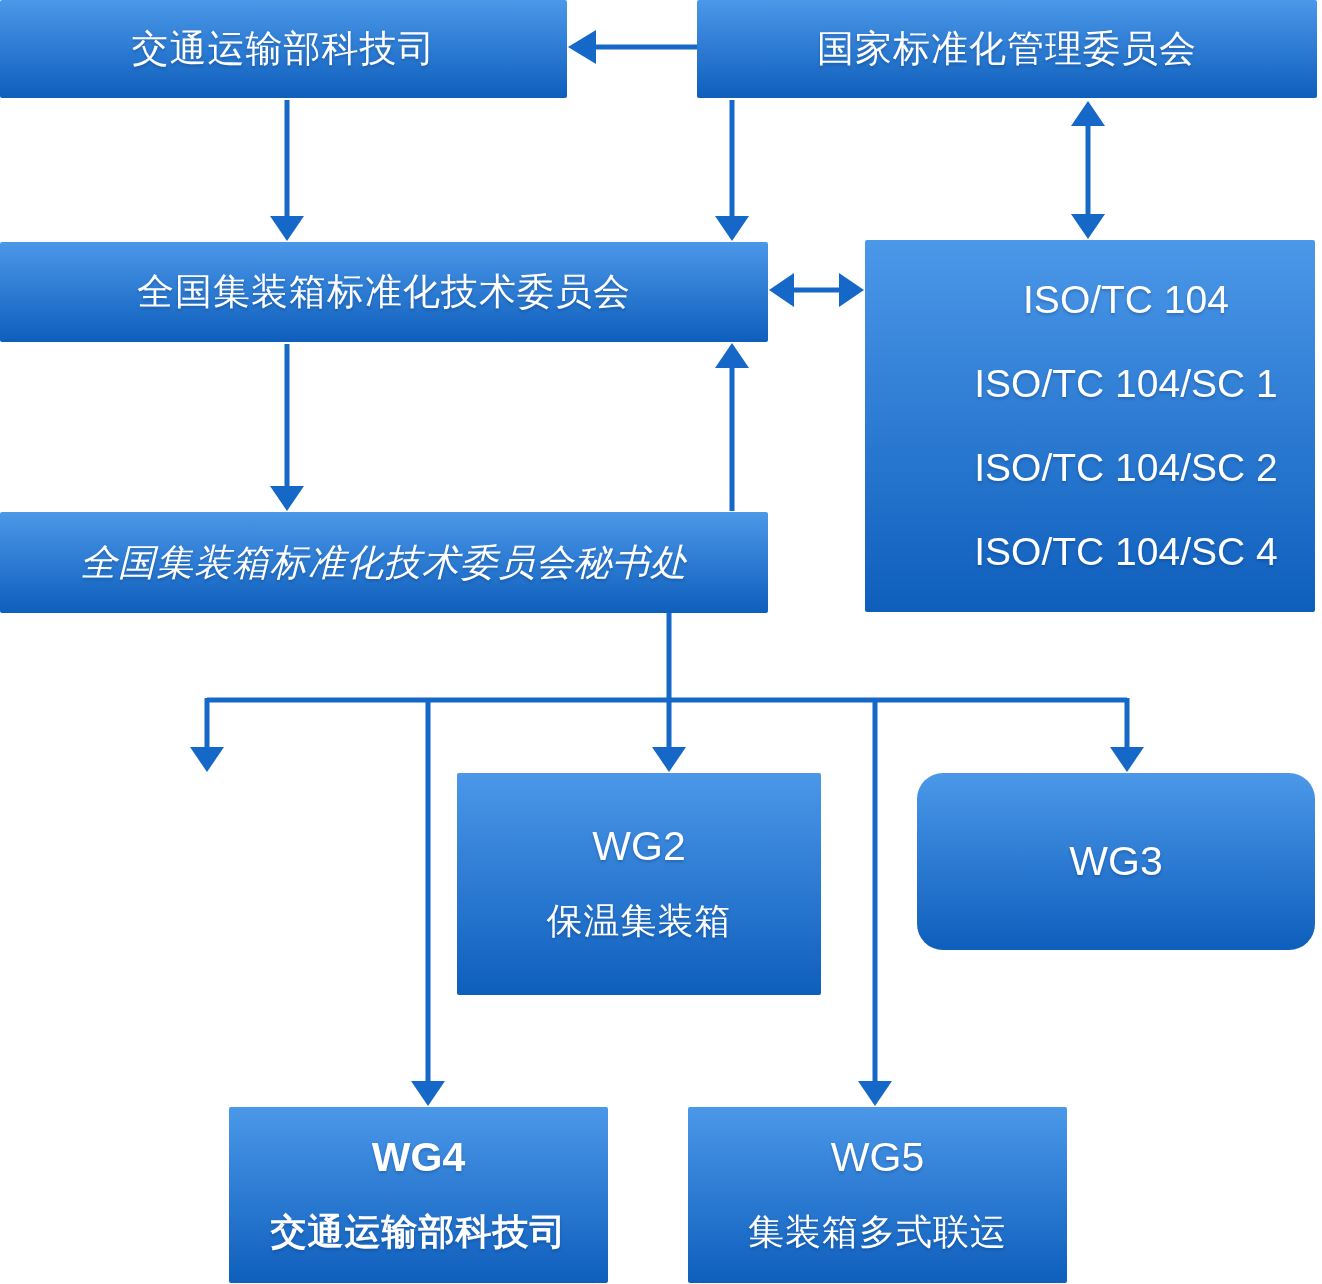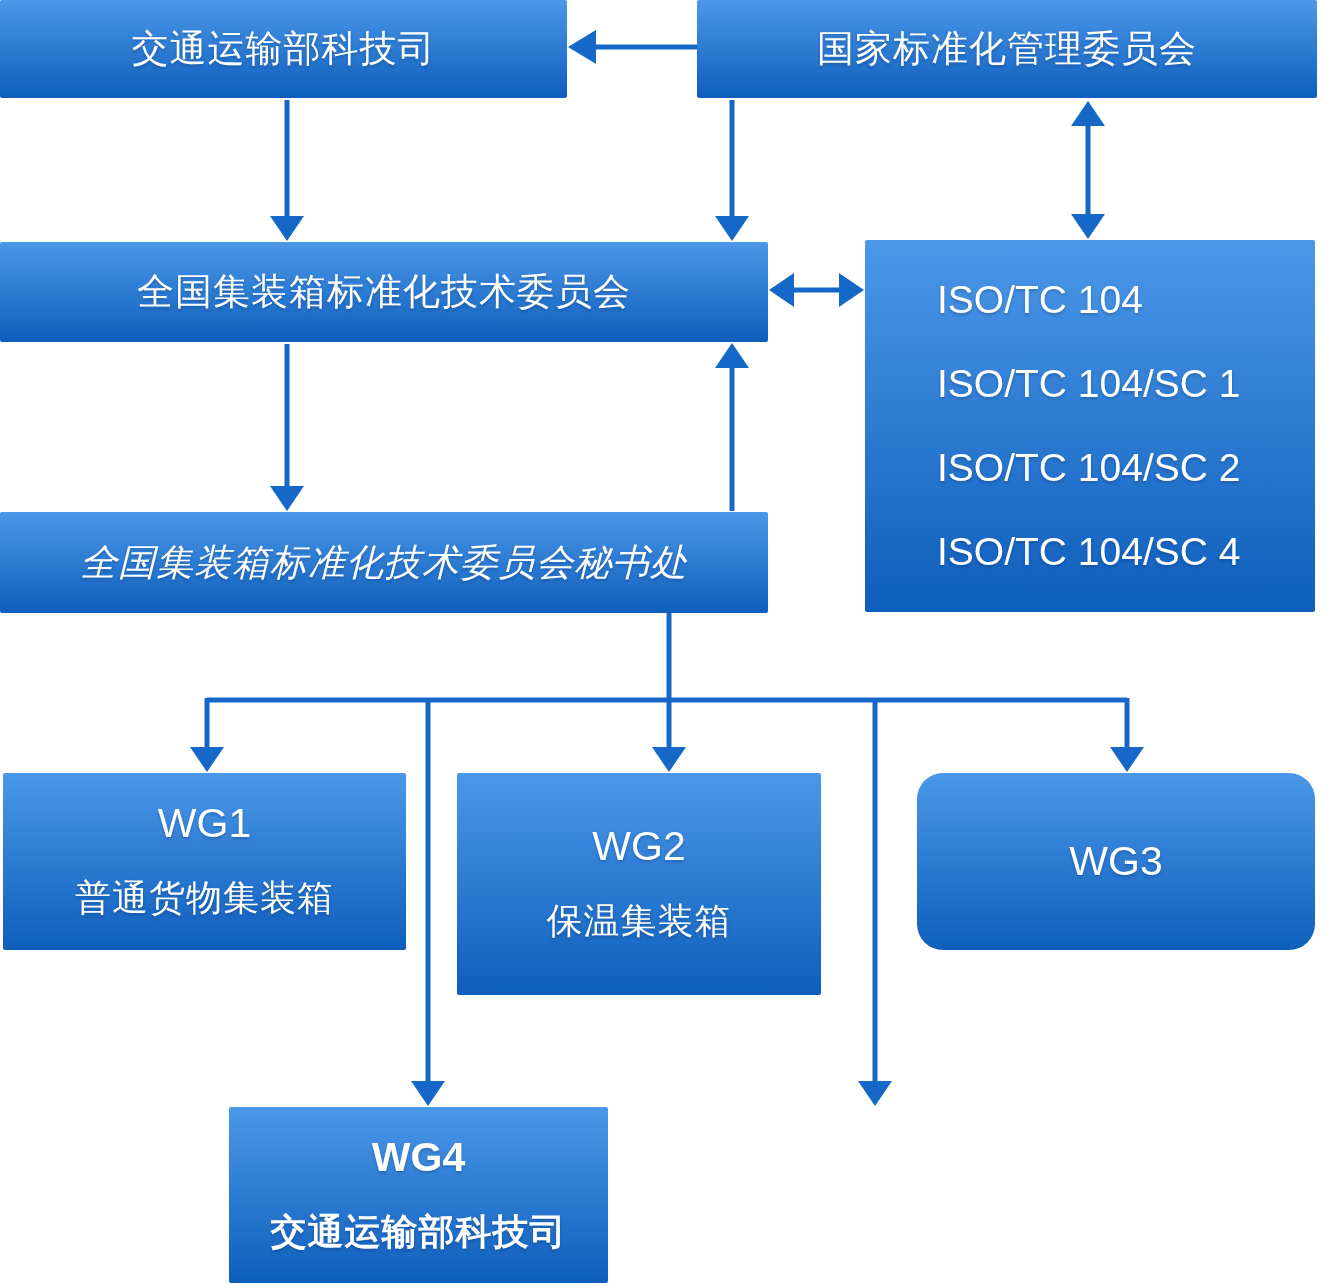--- a/index.html
+++ b/index.html
@@ -25,21 +25,21 @@
     display:flex;align-items:center;justify-content:center;
     border-radius:2px;
     text-shadow:0 2px 3px rgba(8,40,90,.28);
     box-sizing:border-box;
   }
   .single{font-size:37px;letter-spacing:1px;white-space:nowrap;}
   #box-mot      {left:0;   top:2;    width:567px;height:98px;}
   #box-sac      {left:697px;top:2;   width:620px;height:98px;}
   #box-tc       {left:0;   top:242px;width:768px;height:100px;}
   #box-iso      {left:865px;top:240px;width:450px;height:372px;
-                 flex-direction:column;align-items:flex-start;
+                 flex-direction:column;align-items:center;
                  justify-content:space-around;
                  padding:18px 0 18px 72px;font-size:39px;}
   #box-sec      {left:0;   top:512px;width:768px;height:101px;font-style:italic;}
   .wg{flex-direction:column;gap:27px;}
   .wg-code{font-size:41px;}
   .wg-label{font-size:36px;letter-spacing:1px;}
   #box-wg1{left:3px;  top:773px; width:403px;height:177px;}
   #box-wg2{left:457px;top:773px; width:364px;height:222px;}
   #box-wg3{left:917px;top:773px; width:398px;height:177px;border-radius:26px;}
   #box-wg4{left:229px;top:1107px;width:379px;height:176px;font-weight:bold;}
@@ -131,33 +131,33 @@
 
   <div class="node" id="box-iso">
     <div class="iso-line">ISO/TC 104</div>
     <div class="iso-line">ISO/TC 104/SC 1</div>
     <div class="iso-line">ISO/TC 104/SC 2</div>
     <div class="iso-line">ISO/TC 104/SC 4</div>
   </div>
 
   <div class="node single" id="box-sec">全国集装箱标准化技术委员会秘书处</div>
 
-  <div class="node wg" id="box-wg1">
-    <span class="wg-code">WG1</span>
-    <span class="wg-label">普通货物集装箱</span>
-  </div>
 
   <div class="node wg" id="box-wg2">
     <span class="wg-code">WG2</span>
     <span class="wg-label">保温集装箱</span>
   </div>
 
   <div class="node wg" id="box-wg3">
     <span class="wg-code">WG3</span>
   </div>
 
   <div class="node wg" id="box-wg4">
     <span class="wg-code">WG4</span>
     <span class="wg-label">交通运输部科技司</span>
   </div>
 
+  <div class="node wg" id="box-wg5">
+    <span class="wg-code">WG5</span>
+    <span class="wg-label">集装箱多式联运</span>
+  </div>
 
 </div>
 
 </body></html>

